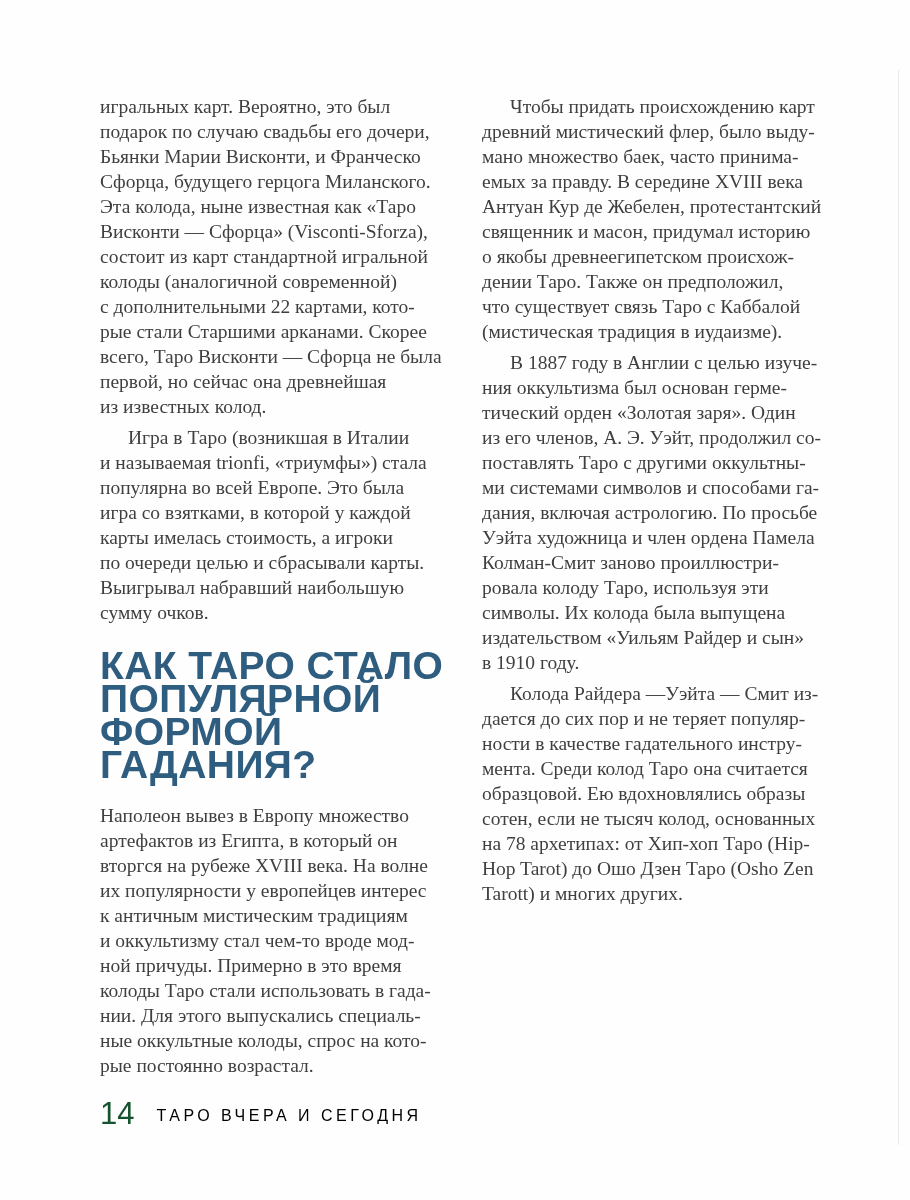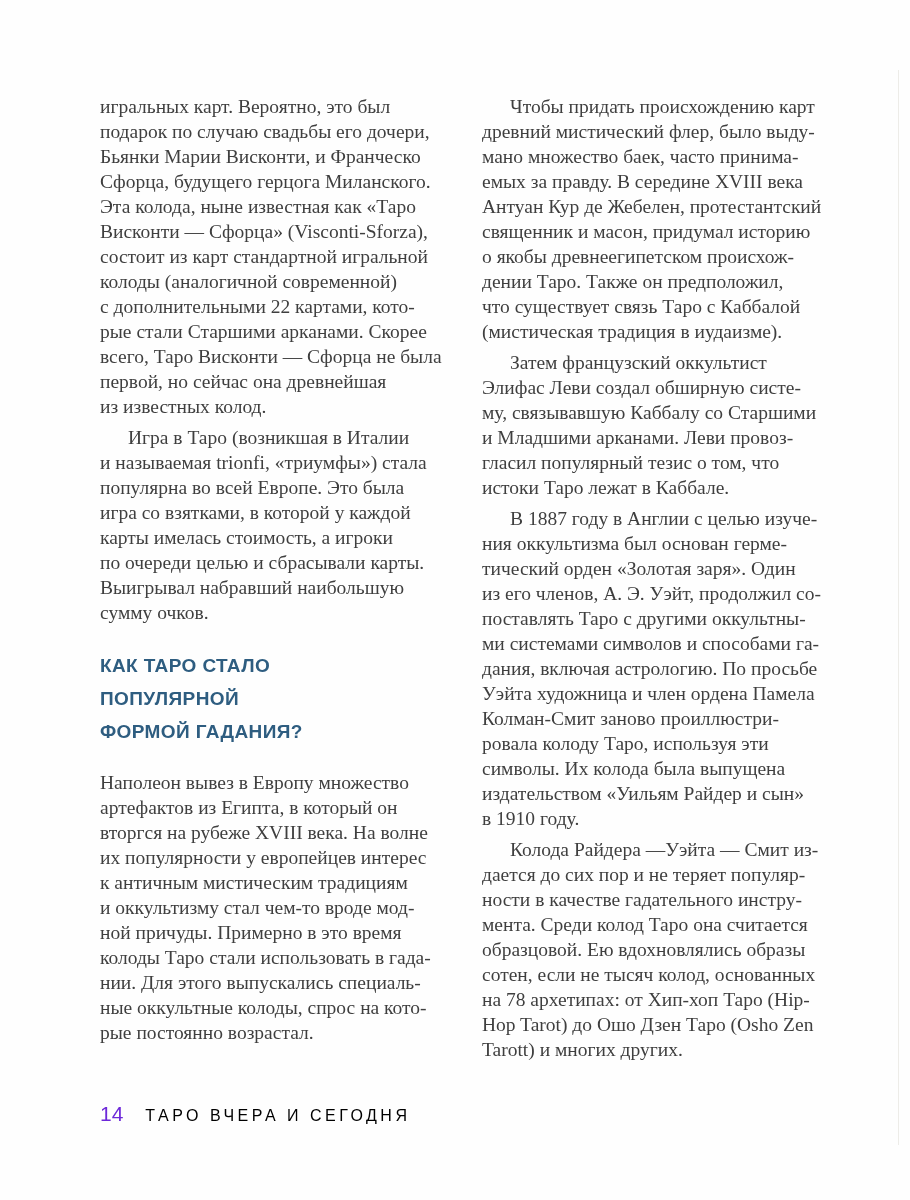--- a/index.html
+++ b/index.html
@@ -32,40 +32,40 @@
   .para {
     margin: 0 0 6px 0;
     white-space: pre-line;
   }
   .para.indent {
     text-indent: 28px;
   }
   .section-heading {
     font-family: "Liberation Sans", sans-serif;
     font-weight: bold;
-    font-size: 19px;
+    font-size: 39px;
     line-height: 33px;
     letter-spacing: 0.4px;
     color: #2e5d80;
     white-space: pre-line;
     margin: 24px 0 22px 0;
   }
   .footer {
     position: absolute;
     left: 100px;
     top: 1096px;
     display: flex;
     align-items: center;
     gap: 22px;
   }
   .page-number {
     font-family: "Liberation Sans", sans-serif;
-    font-size: 21px;
+    font-size: 31px;
     font-weight: 400;
-    color: #6d28d9;
+    color: #14532d;
     line-height: 36px;
   }
   .running-title {
     font-family: "Liberation Sans", sans-serif;
     font-size: 16px;
     letter-spacing: 3.5px;
     color: #000000;
     padding-top: 4px;
   }
   .edge-line {
@@ -126,26 +126,20 @@
       <p class="para indent">Чтобы придать происхождению карт
 древний мистический флер, было выду-
 мано множество баек, часто принима-
 емых за правду. В середине XVIII века
 Антуан Кур де Жебелен, протестантский
 священник и масон, придумал историю
 о якобы древнеегипетском происхож-
 дении Таро. Также он предположил,
 что существует связь Таро с Каббалой
 (мистическая традиция в иудаизме).</p>
-      <p class="para indent">Затем французский оккультист
-Элифас Леви создал обширную систе-
-му, связывавшую Каббалу со Старшими
-и Младшими арканами. Леви провоз-
-гласил популярный тезис о том, что
-истоки Таро лежат в Каббале.</p>
       <p class="para indent">В 1887 году в Англии с целью изуче-
 ния оккультизма был основан герме-
 тический орден «Золотая заря». Один
 из его членов, А. Э. Уэйт, продолжил со-
 поставлять Таро с другими оккультны-
 ми системами символов и способами га-
 дания, включая астрологию. По просьбе
 Уэйта художница и член ордена Памела
 Колман-Смит заново проиллюстри-
 ровала колоду Таро, используя эти

